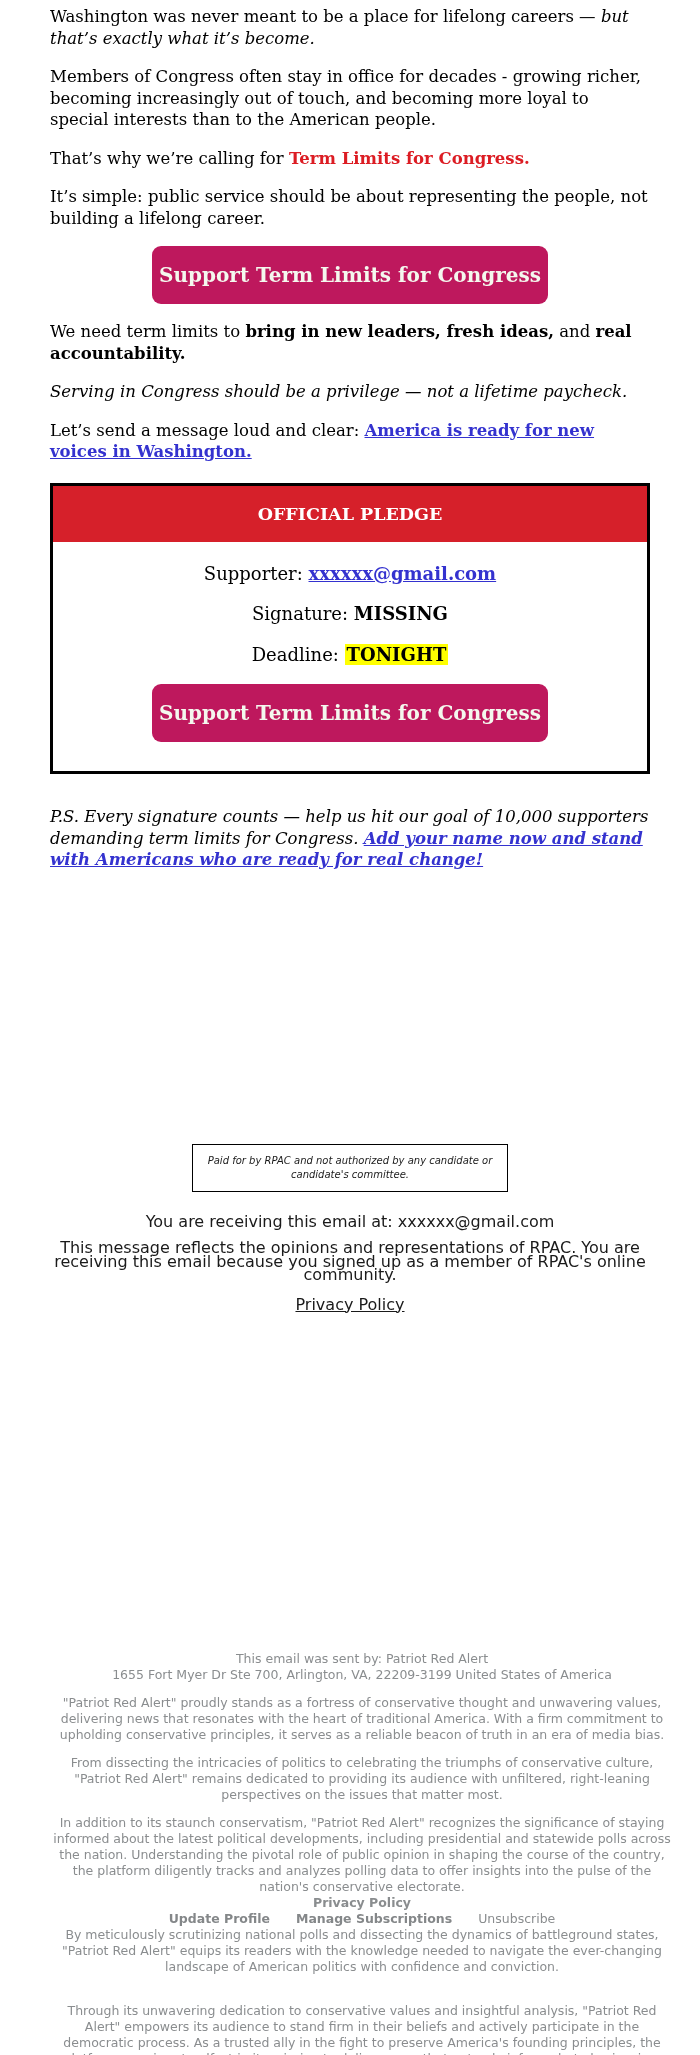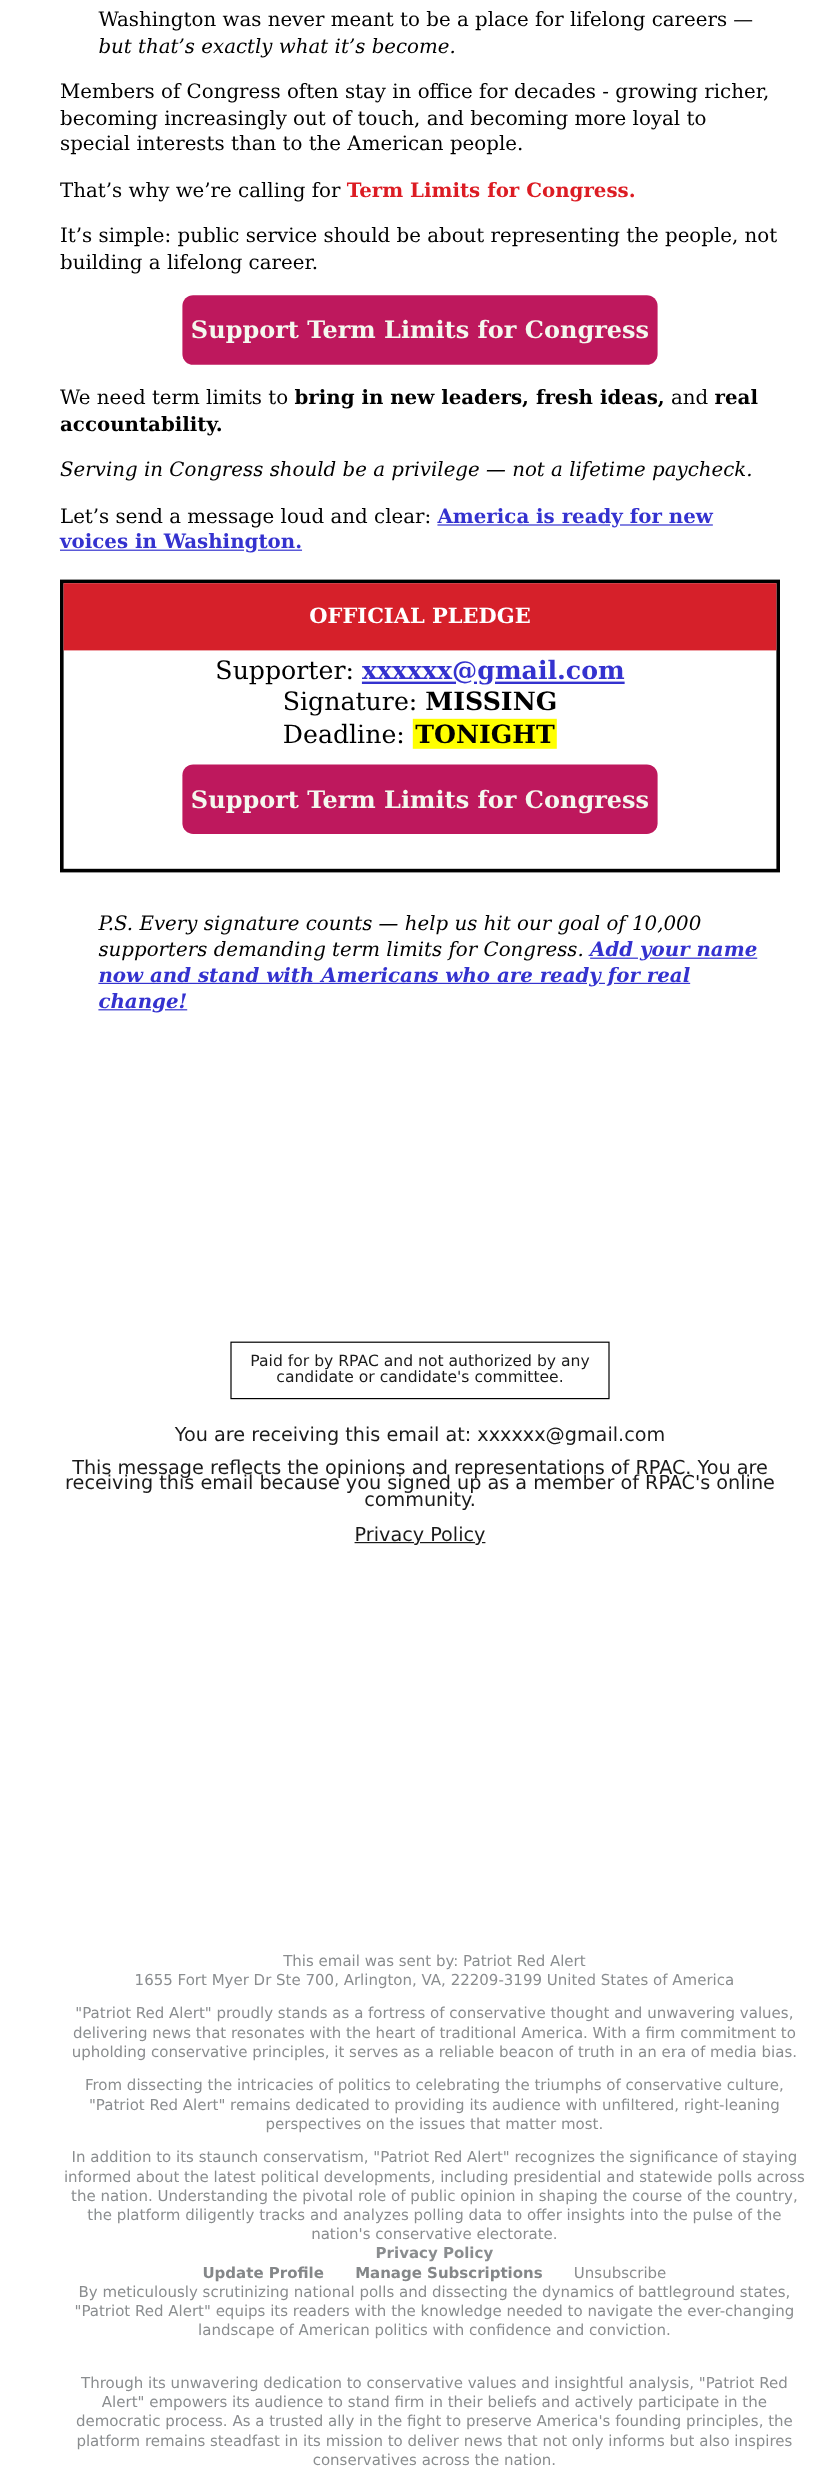--- a/index.html
+++ b/index.html
@@ -14,21 +14,21 @@
   .email-body {
     width: 600px;
     margin: 0 auto;
     padding-top: 4px;
   }
   .serif-copy p {
     font-size: 16.5px;
     line-height: 21.5px;
     margin: 17px 0;
   }
-  .serif-copy p:first-child { margin-top: 2px; margin-left: 32px; }
+  .serif-copy p:first-child { margin-top: 2px; }
   .italic { font-style: italic; }
   .bold { font-weight: bold; }
   .red-strong { color: #dc1c23; font-weight: bold; }
   a.blue-link {
     color: #3432cf;
     font-weight: bold;
     text-decoration: underline;
     cursor: pointer;
   }
   .cta-button {
@@ -57,45 +57,46 @@
     font-weight: bold;
     font-size: 17.5px;
     text-align: center;
     padding: 18px 12px;
   }
   .pledge-body {
     text-align: center;
     padding: 2px 0 12px 0;
   }
   .pledge-line {
-    font-size: 21px;
+    font-size: 18px;
     line-height: 21.5px;
-    margin: 4px 0;
+    margin: 19px 0;
   }
   .highlight-yellow {
     background: #ffff00;
     font-weight: bold;
     padding: 0 2px;
   }
   .ps-para {
     margin-top: 32px !important;
     font-style: italic;
   }
   .spacer-a { height: 256px; }
   .spacer-b { height: 340px; }
   .sans { font-family: "DejaVu Sans", "Liberation Sans", sans-serif; }
   .paidfor-box {
     width: 302px;
     margin: 0 auto;
     border: 1px solid #000000;
     padding: 9px 6px;
-    font-size: 13px;
+    font-size: 10px;
     line-height: 14px;
     text-align: center;
     color: #1a1a1a;
+    font-style: italic;
   }
   .mid-footer {
     text-align: center;
     color: #1a1a1a;
     font-size: 16px;
     line-height: 13.5px;
   }
   .mid-footer .receiving { margin-top: 23px; }
   .mid-footer .reflects { margin-top: 13px; width: 640px; margin-left: -20px; }
   .mid-footer .address { margin-top: 22px; }

